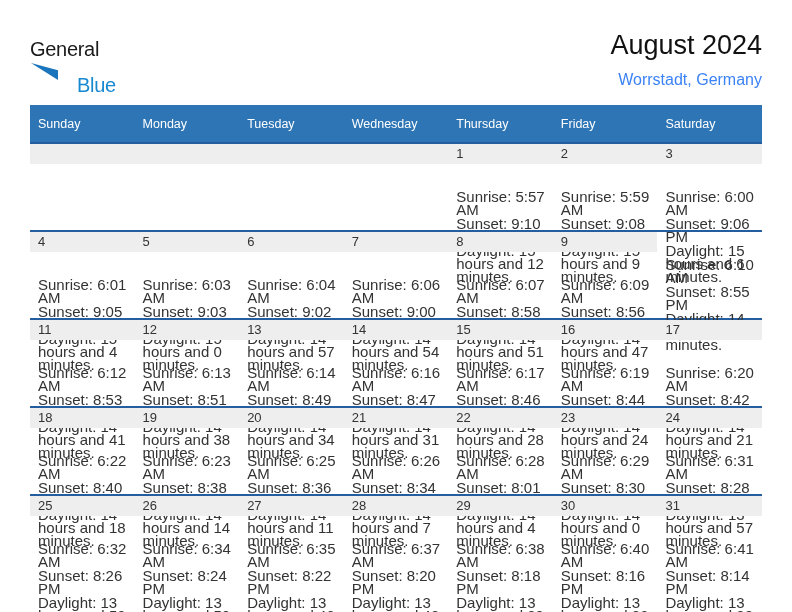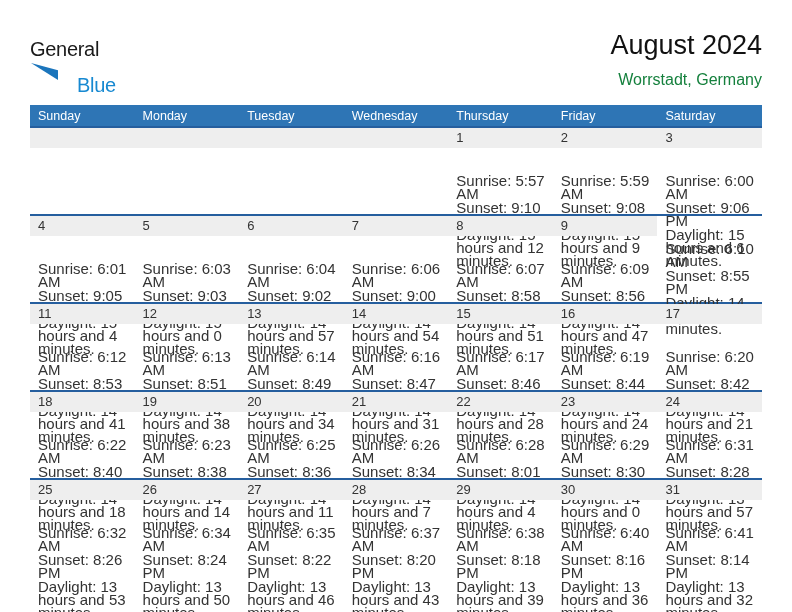--- a/index.html
+++ b/index.html
@@ -26,27 +26,27 @@
   .tri {
     width: 27px; height: 17px;
     background: var(--tri-blue);
     clip-path: polygon(0 0, 100% 42%, 100% 100%);
     margin-left: 1px; margin-top: 2px;
   }
   .logo-bottom { font-size: 20px; color: var(--logo-blue); margin-top: -6px; margin-left: 47px; letter-spacing: -0.3px; }
   
   .titles { position: absolute; top: 30px; right: 30px; text-align: right; }
   .title { font-size: 27px; font-weight: 400; color: #111; margin: 0; }
-  .subtitle { font-size: 16px; color: #15803d; margin-top: 10px; }
+  .subtitle { font-size: 16px; color: #3b82f6; margin-top: 10px; }
   
   .calendar { position: absolute; left: 30px; right: 30px; top: 105px; }
   .weekdays {
     display: grid; grid-template-columns: repeat(7, 1fr);
     background: var(--header-blue); color: #ffffff;
-    height: 21px; align-items: center; font-size: 12.5px;
+    height: 37px; align-items: center; font-size: 12.5px;
   }
   .weekdays > div { padding-left: 8px; }
   .week {
     display: grid; grid-template-columns: repeat(7, 1fr);
     border-top: 2px solid var(--line-blue);
     height: 88px;
   }
   .num {
     height: 20px; line-height: 19px;
     background: var(--band-gray);

